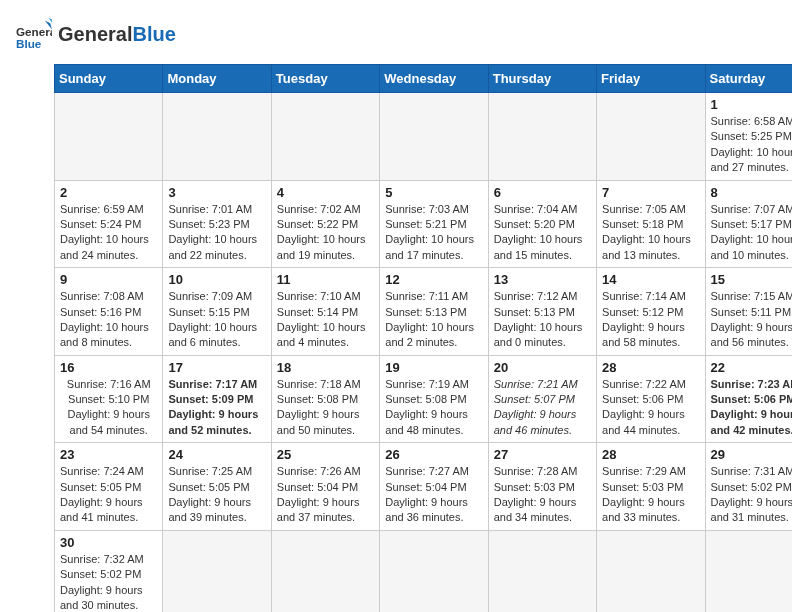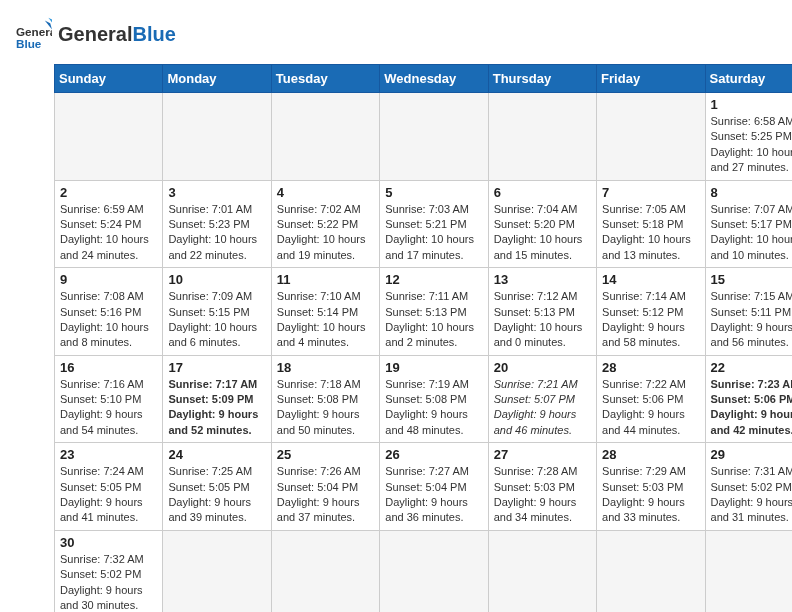--- a/index.html
+++ b/index.html
@@ -229,21 +229,21 @@
           <div class="day-num">15</div>
           <div class="day-info" style="white-space: pre-line;">Sunrise: 7:15 AM
 Sunset: 5:11 PM
 Daylight: 9 hours
 and 56 minutes.</div>
         </td>
       </tr>
       <tr>
         <td>
           <div class="day-num">16</div>
-          <div class="day-info" style="white-space: pre-line;">Sunrise: 7:16 AM
+          <div class="day-info" style="white-space: pre-line; text-align: center;">Sunrise: 7:16 AM
 Sunset: 5:10 PM
 Daylight: 9 hours
 and 54 minutes.</div>
         </td>
         <td>
           <div class="day-num">17</div>
           <div class="day-info" style="white-space: pre-line; font-weight: bold;">Sunrise: 7:17 AM
 Sunset: 5:09 PM
 Daylight: 9 hours
 and 52 minutes.</div>

